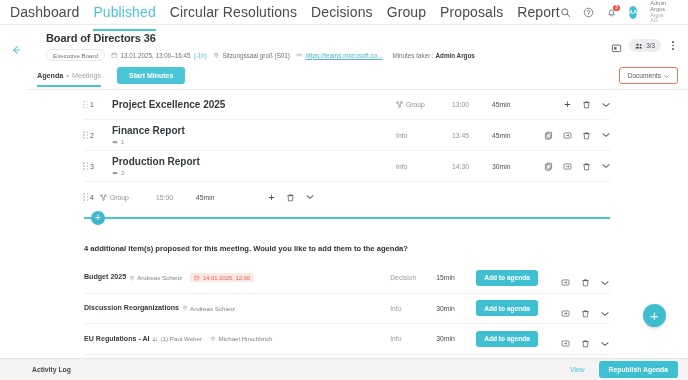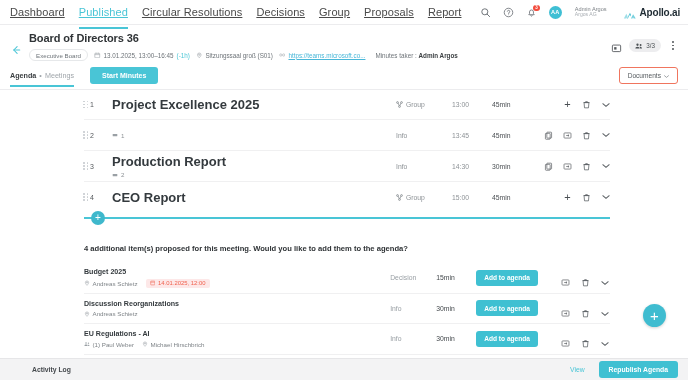--- a/index.html
+++ b/index.html
@@ -15,22 +15,22 @@
   
   .topnav {
     height: 25px; flex: 0 0 25px;
     display: flex; align-items: center;
     padding: 0 8px 0 10px;
     border-bottom: 1px solid #ececee;
     background: #fff;
   }
   .nav-items { display: flex; align-items: center; gap: 14px; }
   .nav-item {
-    font-size: 11px; color: #4a4a4a; letter-spacing: .1px;
-    padding: 5px 0 5px; position: relative; white-space: nowrap; cursor: pointer; text-decoration: underline;
+    font-size: 14px; color: #4a4a4a; letter-spacing: .1px;
+    padding: 5px 0 5px; position: relative; white-space: nowrap; cursor: pointer;
   }
   .nav-item.active { color: #49c5d6; }
   .nav-item.active:after {
     content:""; position:absolute; left:0; right:0; bottom:-6px; height:1.6px; background:#49c5d6;
   }
   .nav-right { margin-left: auto; display: flex; align-items: center; gap: 12px; }
   .ic { width: 11px; height: 11px; display:inline-flex; align-items:center; justify-content:center; color:#6b7076; cursor:pointer;}
   .ic svg { display:block; }
   .bell-wrap { position: relative; }
   .badge-dot {
@@ -47,21 +47,21 @@
   .user-block { display: flex; flex-direction: column; line-height: 1.15; margin-left: 1px; }
   .user-name { font-size: 5.6px; color: #7d8287; }
   .user-org  { font-size: 5.1px; color: #a9aeb3; }
   .brand { display: flex; align-items: center; gap: 3px; margin-left: 4px; }
   .brand-mark { width: 14px; height: 11px; color:#5ec8d8; }
   .brand-text { font-size: 10px; font-weight: bold; color: #1f2b33; letter-spacing:-.2px; }
 
   
   .titlebar { padding: 7px 10px 0 10px; display: flex; align-items: flex-start; }
   .back-arrow { width: 14px; color:#49c5d6; flex:0 0 14px; margin-top: 10px; cursor:pointer; }
-  .title-main { flex: 1; padding-left: 5px; }
+  .title-main { flex: 1; padding-left: 5px; margin-left: 17px; }
   .page-title { font-size: 11px; font-weight: bold; color: #2f3336; letter-spacing: -.1px; }
   .meta-row { display: flex; align-items: center; gap: 6px; margin-top: 5px; flex-wrap: nowrap; }
   .pill-board {
     border: 1px solid #e6e8ea; border-radius: 8px; padding: 1.5px 6px;
     font-size: 6.2px; color: #6e7479; background: #fff; white-space: nowrap;
   }
   .meta-item { display: flex; align-items: center; gap: 3px; font-size: 6.3px; color: #6e7479; white-space: nowrap; }
   .meta-item .mi { width: 6.5px; height: 6.5px; color:#9aa0a5; display:inline-flex; }
   .dur-tag { color: #4cc6d6; }
   .meta-link { color: #49b7d8; text-decoration: underline; font-size: 6.3px; }
@@ -73,21 +73,21 @@
   .attend-pill {
     display:flex; align-items:center; gap: 3px;
     background:#ededef; border-radius: 9px; padding: 2.5px 6px;
     font-size: 6.3px; color:#4c5155; cursor:pointer;
   }
   .attend-pill .ppl { width: 8px; height: 8px; color:#4c5155; }
   .kebab { width: 10px; display:flex; flex-direction:column; align-items:center; gap:1.6px; cursor:pointer; }
   .kebab i { width: 1.8px; height: 1.8px; border-radius:50%; background:#55595d; display:block; }
 
   
-  .subtabs { display:flex; align-items:center; padding: 6px 10px 0 10px; border-bottom:1px solid #ececee; position:relative; }
+  .subtabs { display:flex; align-items:center; padding: 6px 10px 0 10px; border-bottom:1px solid #ececee; position:relative;margin-left:27px; }
   .subtab {
     font-size: 7.2px; font-weight: bold; color:#3c4043; padding: 0 0 6px 0;
     position: relative; display:flex; align-items:center; gap:3px; cursor:pointer;
   }
   .subtab .pubstate { color:#9fa5aa; font-weight: normal; }
   .subtab:after { content:""; position:absolute; left:0; right:0; bottom:-1px; height:1.8px; background:#49c5d6; }
   .btn-start {
     margin-left: 16px; margin-bottom: 5px;
     background:#49c5d6; color:#fff; font-size: 7px; font-weight:bold;
     border:none; border-radius: 3px; padding: 5px 12px; cursor:pointer;
@@ -109,21 +109,21 @@
     border-bottom: 1px solid #f0f0f1; position: relative;
   }
   .row.tall { height: 31px; }
   .drag {
     position:absolute; left:-1px; top:50%; transform:translateY(-50%);
     width: 6px; height: 8px; display:grid; grid-template-columns: 1fr 1fr; gap:1.2px; cursor:grab;
   }
   .drag i { width:1.6px; height:1.6px; background:#c8ccd0; border-radius:50%; display:block; }
   .idx { width: 16px; font-size: 7px; color:#55595d; text-align:center; flex:0 0 16px; }
   .item-main { flex: 1; display:flex; flex-direction:column; gap:2px; padding-left: 12px; }
-  .item-title { font-size: 13px; font-weight: bold; color:#343a3e; }
+  .item-title { font-size: 10px; font-weight: bold; color:#343a3e; }
   .item-sub { display:flex; align-items:center; gap:3px; font-size: 6.2px; color:#8d9296; }
   .item-sub .doc-ic { width:6px; height:6px; color:#9aa0a5; }
   .col-kind { width: 56px; flex:0 0 56px; font-size: 6.8px; color:#8d9296; display:flex; align-items:center; gap:3px; }
   .col-kind .grp-ic { width: 7px; height: 7px; color:#6f757a; }
   .col-time { width: 40px; flex:0 0 40px; font-size: 6.8px; color:#8d9296; }
   .col-dur  { width: 44px; flex:0 0 44px; font-size: 6.8px; color:#4a4f53; }
   .acts { display:flex; align-items:center; gap: 10px; width: 74px; flex:0 0 74px; justify-content:flex-end; }
   .acts .a { width: 9px; height: 9px; color:#5a5f63; cursor:pointer; display:inline-flex; align-items:center; justify-content:center; }
   .acts .plus { font-size: 11px; line-height: 9px; color:#4a4f53; }
 
@@ -144,21 +144,21 @@
 
   .proposal-note {
     padding: 20px 78px 10px 84px;
     font-size: 7.6px; font-weight: bold; color:#2f3336;
   }
   .prop-list { padding: 0 78px 0 84px; }
   .prow {
     display:flex; align-items:center; height: 30.5px;
     border-bottom: 1px solid #f0f0f1;
   }
-  .prow .pmain { flex:1; display:flex; flex-direction:column; gap:2.5px; }
+  .prow .pmain { flex:1; display:flex; flex-direction:row; gap:2.5px; }
   .pt { font-size: 7.1px; font-weight: bold; color:#343a3e; }
   .psub { display:flex; align-items:center; gap:8px; }
   .psub-it { display:flex; align-items:center; gap:2.5px; font-size: 6.2px; color:#7f8488; }
   .psub-it .pin { width: 6px; height: 6px; color:#9aa0a5; }
   .date-chip {
     background:#fde8e8; color:#f0614e; border-radius: 2px;
     font-size: 5.9px; padding: 1.5px 4px; display:flex; align-items:center; gap:3px;
   }
   .date-chip .cal { width:5.5px; height:5.5px; color:#f0614e; }
   .pkind { width: 46px; flex:0 0 46px; font-size: 6.8px; color:#9aa0a5; }
@@ -385,20 +385,21 @@
         <span class="drag">
             <i></i>
             <i></i>
             <i></i>
             <i></i>
             <i></i>
             <i></i>
           </span>
         <span class="idx">2</span>
         <span class="item-main">
+          <span class="item-title">Finance Report</span>
           <span class="item-sub">
             <span class="doc-ic">
               <svg viewBox="0 0 14 14" width="6" height="6" fill="currentColor">
                   <rect x="1.6" y="4.5" width="10.8" height="5.2" rx="1.2"></rect>
                 </svg>
             </span>
             <span>1</span>
           </span>
         </span>
         <span class="col-kind">
@@ -489,23 +490,20 @@
       <div class="row" style="border-bottom:none;">
         <span class="drag">
             <i></i>
             <i></i>
             <i></i>
             <i></i>
             <i></i>
             <i></i>
           </span>
         <span class="idx">4</span>
-        <span class="item-main">
-          <span class="item-title">CEO Report</span>
-        </span>
         <span class="col-kind">
           <span class="grp-ic">
             <svg viewBox="0 0 14 14" width="7" height="7" fill="none" stroke="currentColor" stroke-width="1.3">
               <circle cx="3" cy="3" r="1.8"></circle>
                 <circle cx="11" cy="3" r="1.8"></circle>
                 <circle cx="7" cy="11" r="1.8"></circle>
               <path d="M4.5 4.3 6.2 9.4M9.6 4.4 7.9 9.4"></path>
             </svg>
           </span>
           <span>Group</span>

